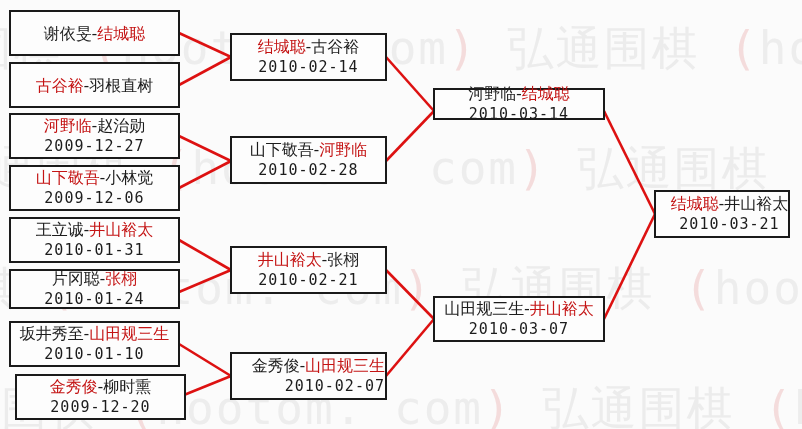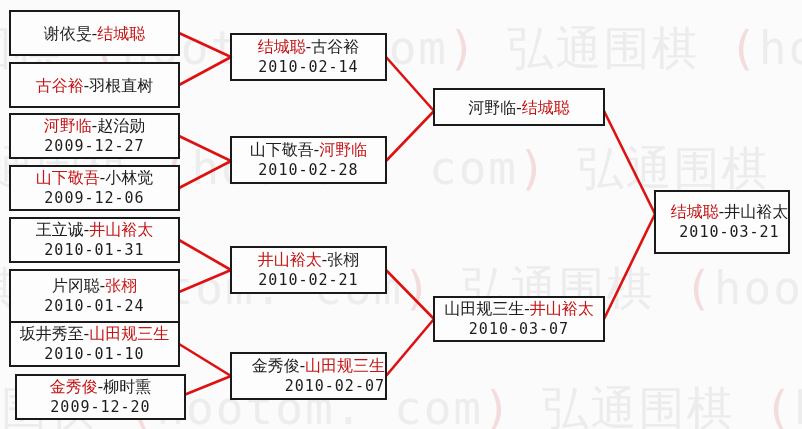--- a/index.html
+++ b/index.html
@@ -81,21 +81,21 @@
       <span class="p p1 win">山下敬吾</span><span class="sep">-</span><span class="p p2">小林觉</span>
     </div>
     <div class="mline date">2009-12-06</div>
   </div>
       <div class="match" style="left: 9px; top: 217px; width: 171px; height: 46px;">
     <div class="mline">
       <span class="p p1">王立诚</span><span class="sep">-</span><span class="p p2 win">井山裕太</span>
     </div>
     <div class="mline date">2010-01-31</div>
   </div>
-      <div class="match" style="left: 9px; top: 269px; width: 171px; height: 54px;">
+      <div class="match" style="left: 9px; top: 269px; width: 171px; height: 40px;">
     <div class="mline">
       <span class="p p1">片冈聪</span><span class="sep">-</span><span class="p p2 win">张栩</span>
     </div>
     <div class="mline date">2010-01-24</div>
   </div>
       <div class="match" style="left: 9px; top: 321px; width: 171px; height: 46px;">
     <div class="mline">
       <span class="p p1">坂井秀至</span><span class="sep">-</span><span class="p p2 win">山田规三生</span>
     </div>
     <div class="mline date">2010-01-10</div>
@@ -123,31 +123,32 @@
       <span class="p p1 win">井山裕太</span><span class="sep">-</span><span class="p p2">张栩</span>
     </div>
     <div class="mline date">2010-02-21</div>
   </div>
       <div class="match" style="left: 230px; top: 352px; width: 157px; height: 48px; align-items: flex-end;">
     <div class="mline">
       <span class="p p1">金秀俊</span><span class="sep">-</span><span class="p p2 win">山田规三生</span>
     </div>
     <div class="mline date">2010-02-07</div>
   </div>
-      <div class="match" style="left: 433px; top: 88px; width: 172px; height: 38px;">
+      <div class="match" style="left: 433px; top: 88px; width: 172px; height: 32px;">
     <div class="mline">
       <span class="p p1">河野临</span><span class="sep">-</span><span class="p p2 win">结城聪</span>
     </div>
+    <div class="mline date">2010-03-14</div>
   </div>
       <div class="match" style="left: 433px; top: 296px; width: 172px; height: 46px;">
     <div class="mline">
       <span class="p p1">山田规三生</span><span class="sep">-</span><span class="p p2 win">井山裕太</span>
     </div>
     <div class="mline date">2010-03-07</div>
   </div>
-      <div class="match" style="left: 654px; top: 190px; width: 136px; height: 64px; padding-left: 15px;">
+      <div class="match" style="left: 654px; top: 190px; width: 136px; height: 48px; padding-left: 15px;">
     <div class="mline">
       <span class="p p1 win">结城聪</span><span class="sep">-</span><span class="p p2">井山裕太</span>
     </div>
     <div class="mline date">2010-03-21</div>
   </div>
     </div>
 </div>
 
 </body></html>

